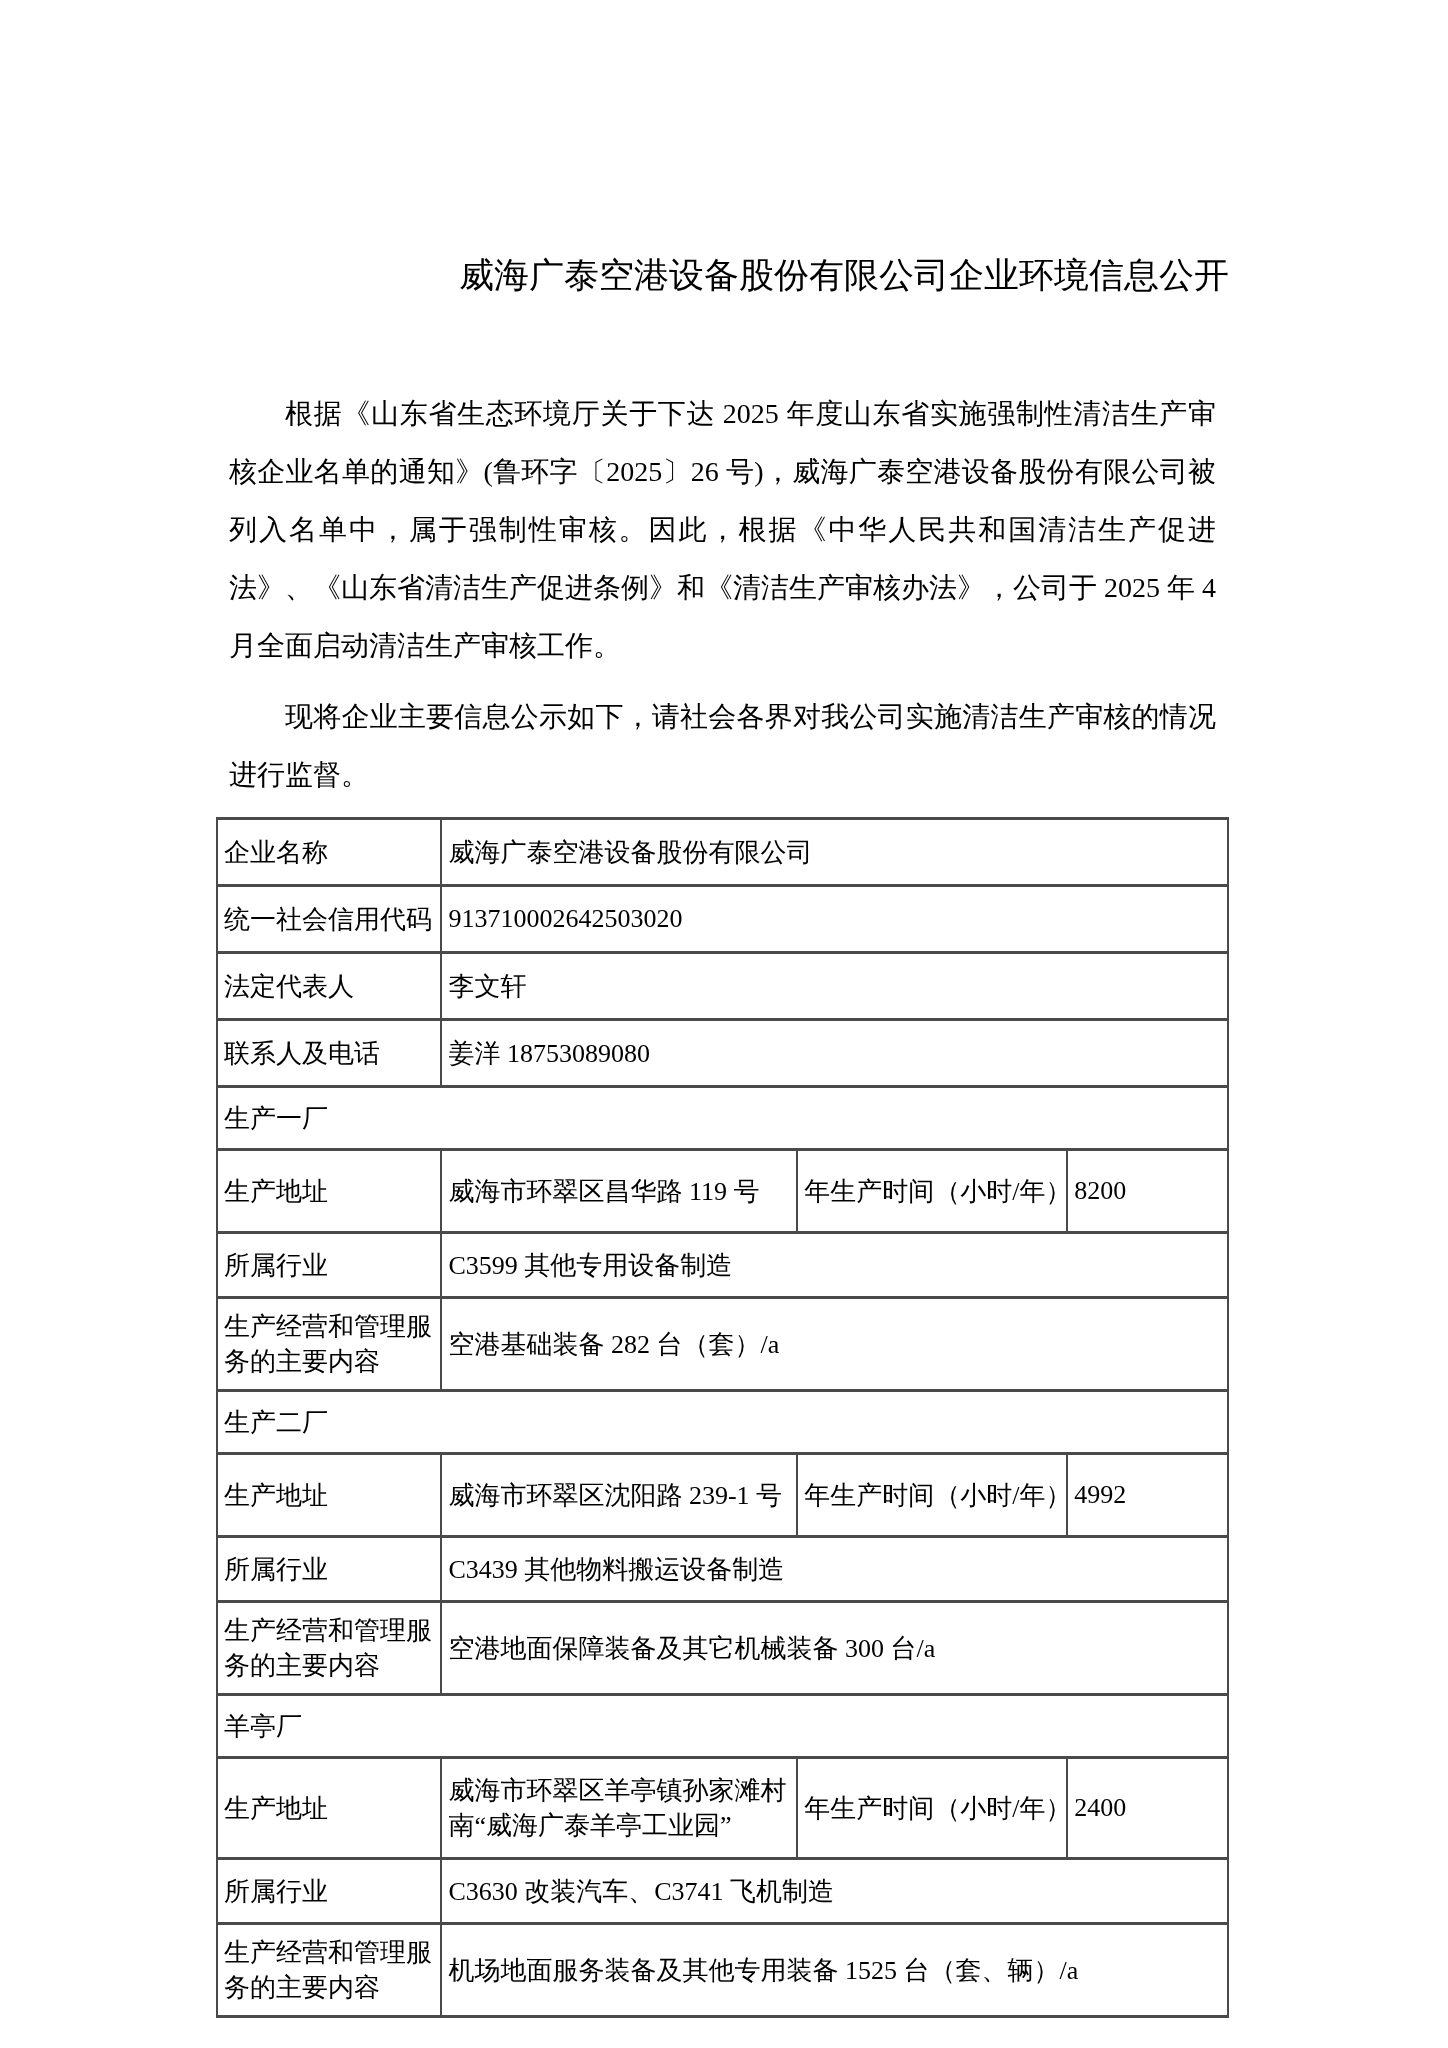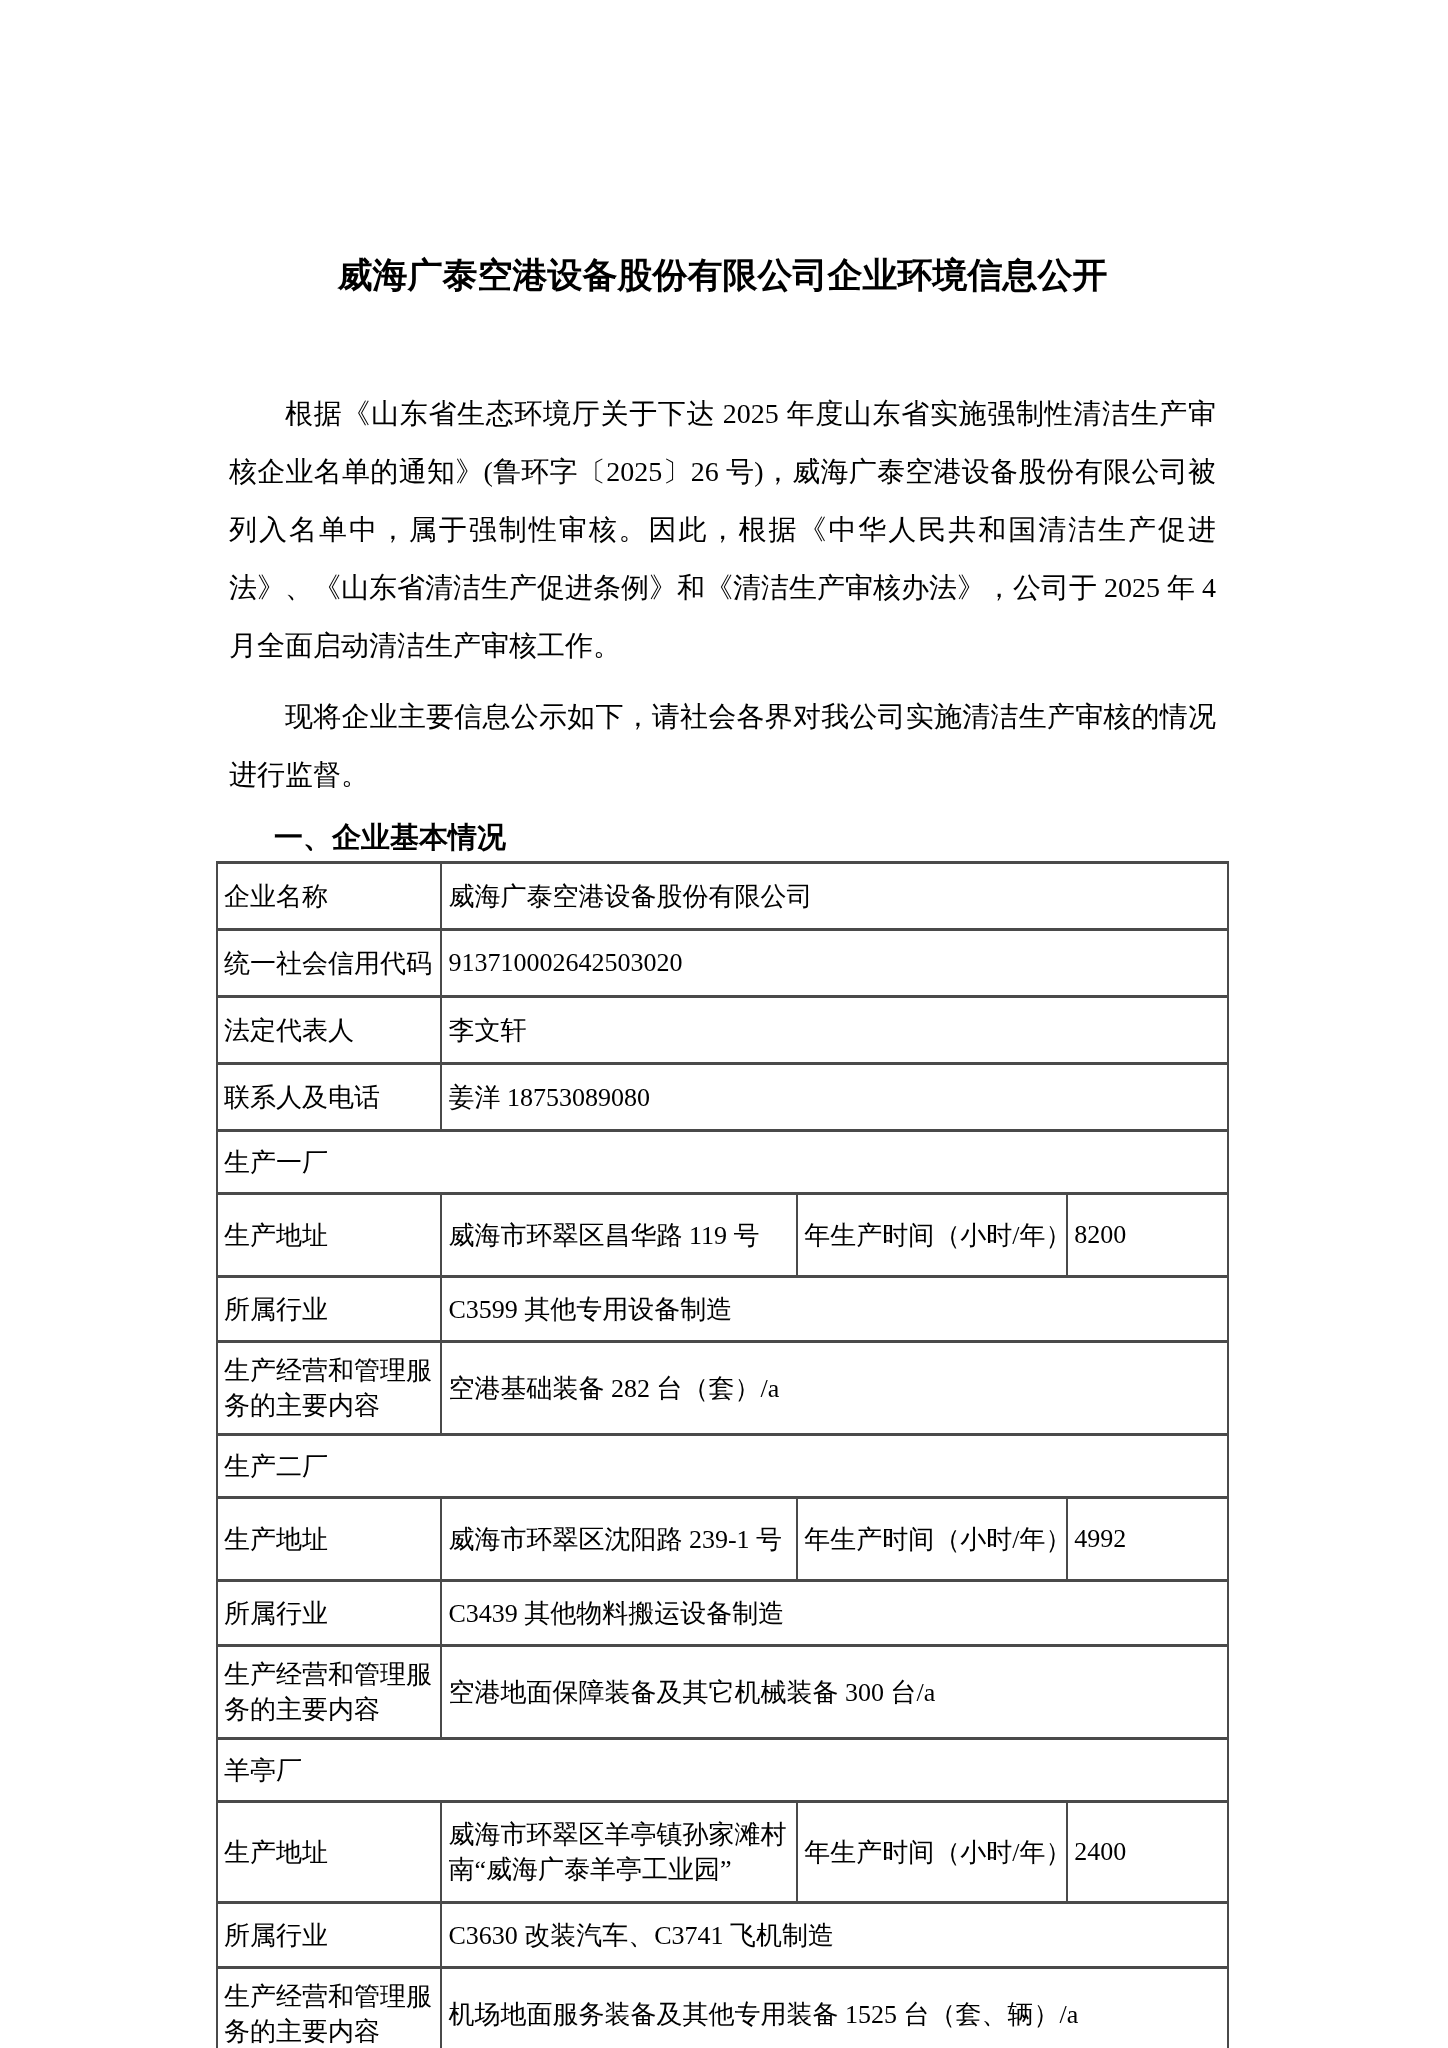--- a/index.html
+++ b/index.html
@@ -3,21 +3,21 @@
 <meta charset="utf-8">
 <style>
   html,body{margin:0;padding:0;background:#ffffff;}
   .page{
     width:1448px;height:2048px;background:#ffffff;color:#000;
     box-sizing:border-box;padding:253px 219px 0 216px;
     font-family:"Liberation Serif","DejaVu Serif",serif;
     position:relative;overflow:hidden;
   }
   .doc-title{
-    margin:0;text-align:center;font-size:35px;font-weight:700;line-height:46px;
+    margin:0;text-align:right;font-size:35px;font-weight:400;line-height:46px;
     font-family:"Liberation Serif","DejaVu Serif",serif;
   }
   .paras{margin-top:86px;}
   .body-para{
     margin:13px;font-size:28px;line-height:58px;text-align:justify;
     text-indent:2em;word-break:break-all;
   }
   .section-heading{
     margin:4px 0 0 0;font-size:29px;font-weight:700;line-height:40px;text-indent:2em;
   }
@@ -43,21 +43,20 @@
 
 <div class="page">
 
   <h1 class="doc-title">威海广泰空港设备股份有限公司企业环境信息公开</h1>
 
   <div class="paras">
     <p class="body-para">根据《山东省生态环境厅关于下达 2025 年度山东省实施强制性清洁生产审核企业名单的通知》(鲁环字〔2025〕26 号)，威海广泰空港设备股份有限公司被列入名单中，属于强制性审核。因此，根据《中华人民共和国清洁生产促进法》、《山东省清洁生产促进条例》和《清洁生产审核办法》，公司于 2025 年 4 月全面启动清洁生产审核工作。</p>
     <p class="body-para">现将企业主要信息公示如下，请社会各界对我公司实施清洁生产审核的情况进行监督。</p>
   </div>
 
-  <h2 class="section-heading">一、企业基本情况</h2>
 
   <table class="info">
     <colgroup>
       <col style="width:22.2%">
       <col style="width:35.2%">
       <col style="width:26.7%">
       <col style="width:15.9%">
     </colgroup>
     <tbody>
       <tr class="h58">

